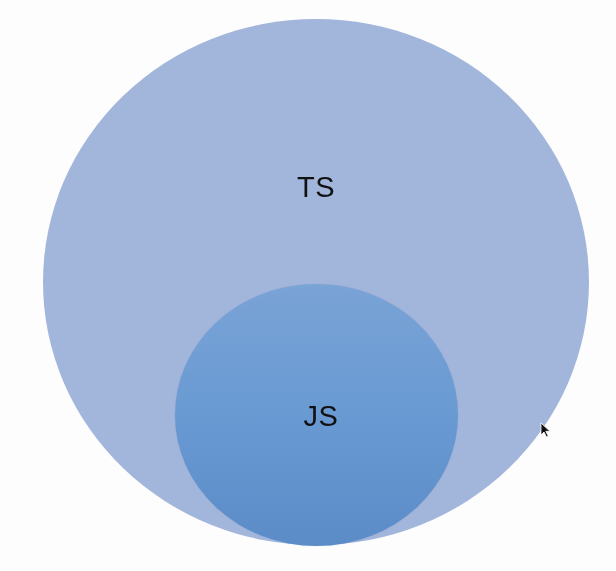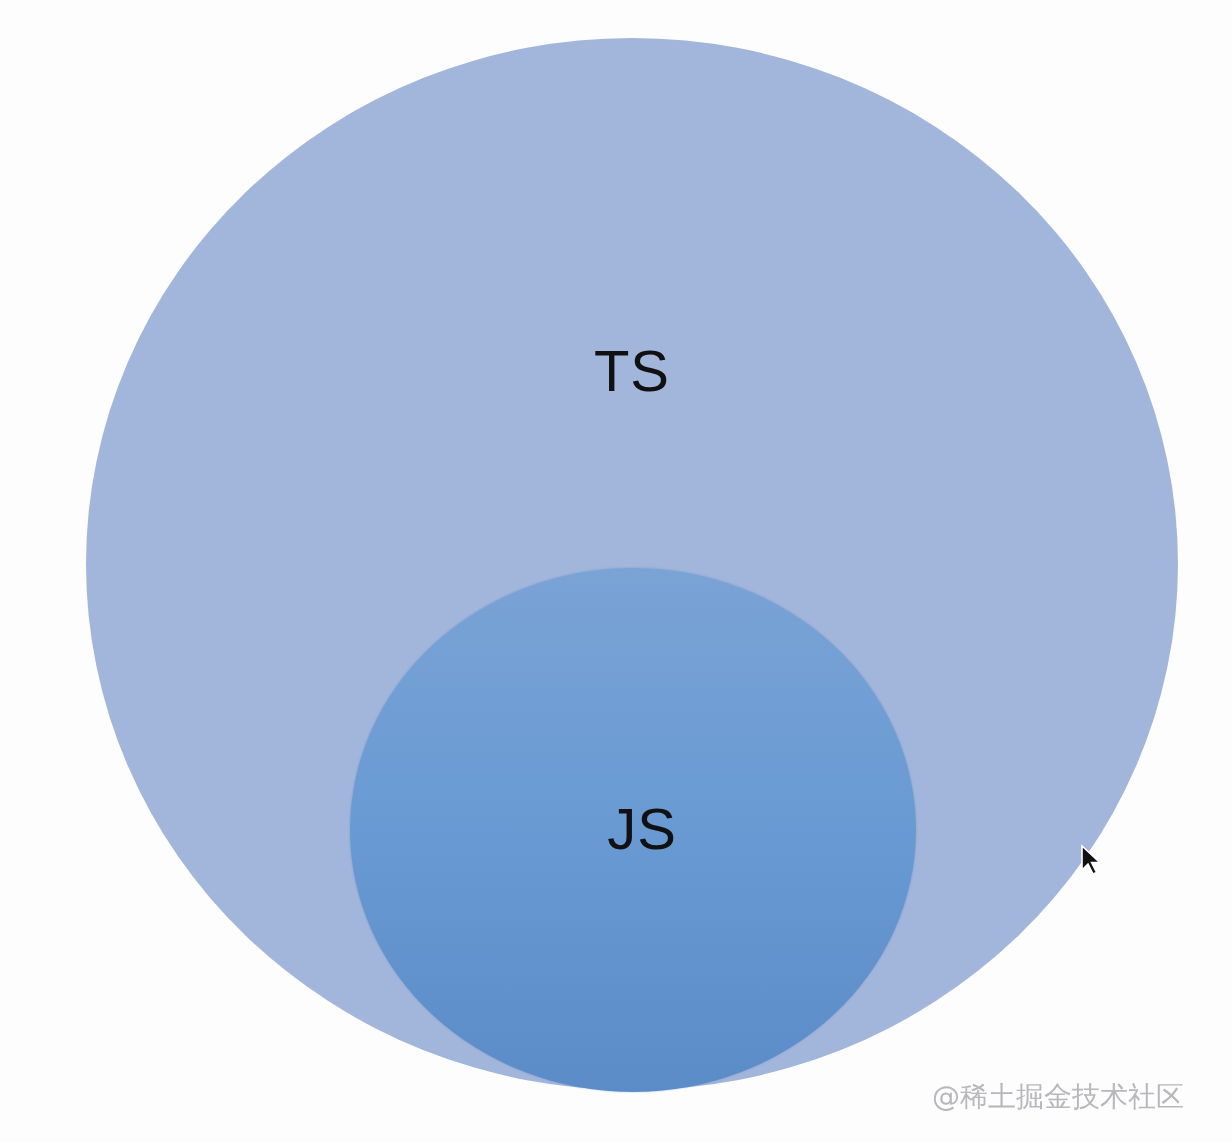--- a/index.html
+++ b/index.html
@@ -68,14 +68,13 @@
   <div class="outer-ellipse"></div>
   <div class="label label-ts">TS</div>
 
   <div class="inner-ellipse"></div>
   <div class="label label-js">JS</div>
 
   <svg class="cursor" viewBox="0 0 12 16">
     <path d="M1 1 L1 13 L4 10 L6.5 15 L8.3 14.2 L5.8 9.3 L10 9.3 Z" fill="#111" stroke="#fff" stroke-width="0.8"></path>
   </svg>
 
-  <div class="watermark">@稀土掘金技术社区</div>
 </div>
 
 </body></html>

